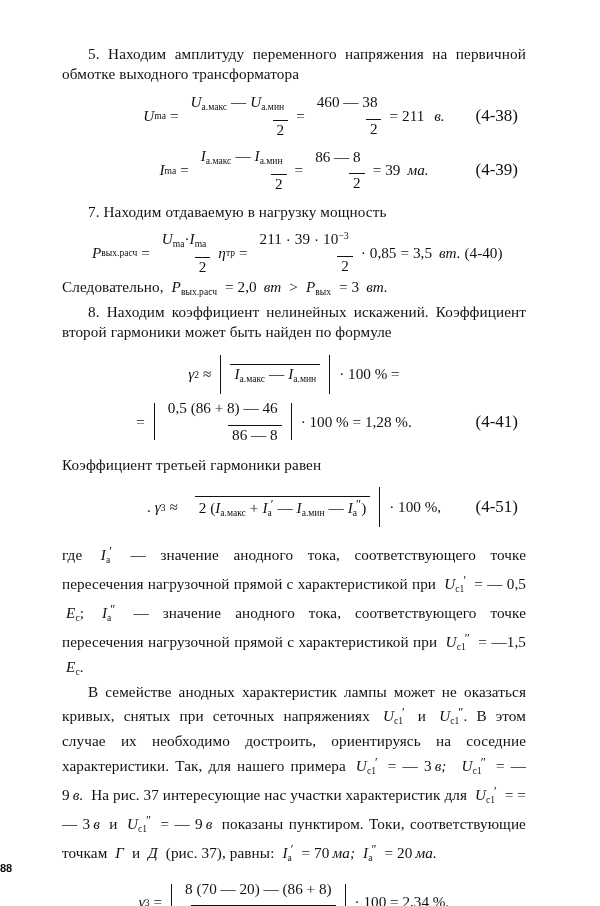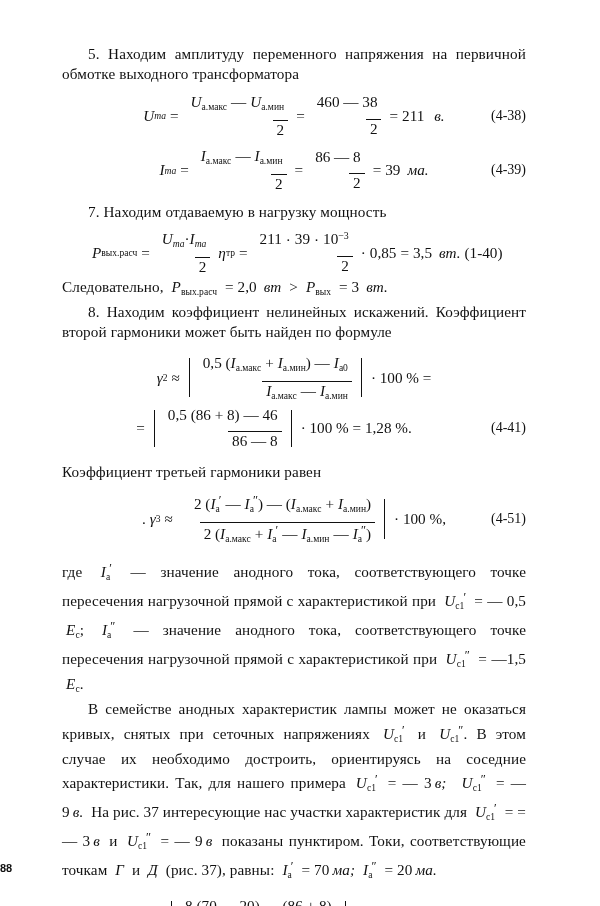--- a/index.html
+++ b/index.html
@@ -41,22 +41,22 @@
     position: relative;
   }
   .eqrow .eqbody {
     display: flex;
     align-items: center;
     justify-content: center;
     font-size: 15.2px;
   }
   .eqnum {
     position: absolute;
-    right: 0;
-    font-size: 14px;
+    right: 8px;
+    font-size: 17px;
     white-space: nowrap;
   }
   i.v { font-style: italic; font-family: "Liberation Serif", serif; }
   .sub {
     font-size: 0.63em;
     vertical-align: -0.28em;
     font-style: normal;
     letter-spacing: 0;
   }
   .sup {
@@ -90,21 +90,21 @@
     white-space: nowrap;
   }
   .bar {
     display: inline-block;
     border-left: 1.4px solid #111;
     height: 2.45em;
     vertical-align: middle;
     margin: 0 5px;
   }
   .bar.tall { height: 2.6em; }
-  .ital { font-style: italic; }
+  .ital { }
   .unit { font-style: italic; margin-left: 3px; }
   .pagenum {
     position: absolute;
     left: 0; right: 0;
     text-align: left;
     font-size: 11px;
     font-weight: bold;
     font-family: "Liberation Sans", sans-serif;
   }
   .sp-s { display: inline-block; width: 4px; }
@@ -181,21 +181,21 @@
         <span class="num"><span>211</span><span class="op">·</span><span>39</span><span class="op">·</span><span>10</span><span class="sup">−3</span></span>
         <span class="den">2</span>
       </span>
       <span class="op">·</span>
       <span>0,85</span>
       <span class="op">=</span>
       <span>3,5</span>
       <span class="sp-s"></span>
         <span class="unit">вт.</span>
       <span class="sp-s"></span>
-        <span>(1-40)</span>
+        <span>(4-40)</span>
     </span>
   </div>
 
   <p class="para cont" style="margin-top:2px;">
     <span>Следовательно,</span><span class="sp-s"></span>
     <i class="v">P</i><span class="sub">вых.расч</span>
     <span class="sp-s"></span><span>= 2,0</span>
     <span class="unit">вт</span>
     <span class="sp-s"></span><span>&gt;</span><span class="sp-s"></span>
     <i class="v">P</i><span class="sub">вых</span>
@@ -205,21 +205,20 @@
 
   <p class="para">8. Находим коэффициент нелинейных искажений. Коэффициент второй гармоники может быть найден по формуле</p>
 
   <div class="eqrow" style="margin-top:12px;">
     <span class="eqbody">
       <i class="v">γ</i>
         <span class="sub">2</span>
       <span class="op">≈</span>
       <span class="bar tall"></span>
       <span class="frac">
-        <span class="num"><span>0,5 (</span><i class="v">I</i><span class="sub">а.макс</span><span class="op">+</span><i class="v">I</i><span class="sub">а.мин</span><span>) —</span><span class="sp-s"></span><i class="v">I</i><span class="sub">а0</span></span>
         <span class="den"><i class="v">I</i><span class="sub">а.макс</span><span class="op">—</span><i class="v">I</i><span class="sub">а.мин</span></span>
       </span>
       <span class="bar tall"></span>
       <span class="sp-s"></span>
         <span>· 100 % =</span>
     </span>
   </div>
 
   <div class="eqrow" style="margin-top:6px;">
     <span class="eqbody" style="margin-left:-40px;">
@@ -241,21 +240,20 @@
 
   <div class="eqrow" style="margin-top:12px;">
     <span class="eqbody">
       <span>.</span>
         <span class="sp-s"></span>
       <i class="v">γ</i>
         <span class="sub">3</span>
       <span class="op">≈</span>
       <span class="sp-m"></span>
       <span class="frac">
-        <span class="num"><span>2 (</span><i class="v">I</i><span class="sub">а</span><span class="prime">′</span><span class="op">—</span><i class="v">I</i><span class="sub">а</span><span class="prime">″</span><span>) — (</span><i class="v">I</i><span class="sub">а.макс</span><span class="op">+</span><i class="v">I</i><span class="sub">а.мин</span><span>)</span></span>
         <span class="den"><span>2 (</span><i class="v">I</i><span class="sub">а.макс</span><span class="op">+</span><i class="v">I</i><span class="sub">а</span><span class="prime">′</span><span class="op">—</span><i class="v">I</i><span class="sub">а.мин</span><span class="op">—</span><i class="v">I</i><span class="sub">а</span><span class="prime">″</span><span>)</span></span>
       </span>
       <span class="bar tall"></span>
       <span class="sp-s"></span>
         <span>· 100 %,</span>
     </span>
     <span class="eqnum">(4-51)</span>
   </div>
 
   <p class="para cont" style="margin-top:14px;">

